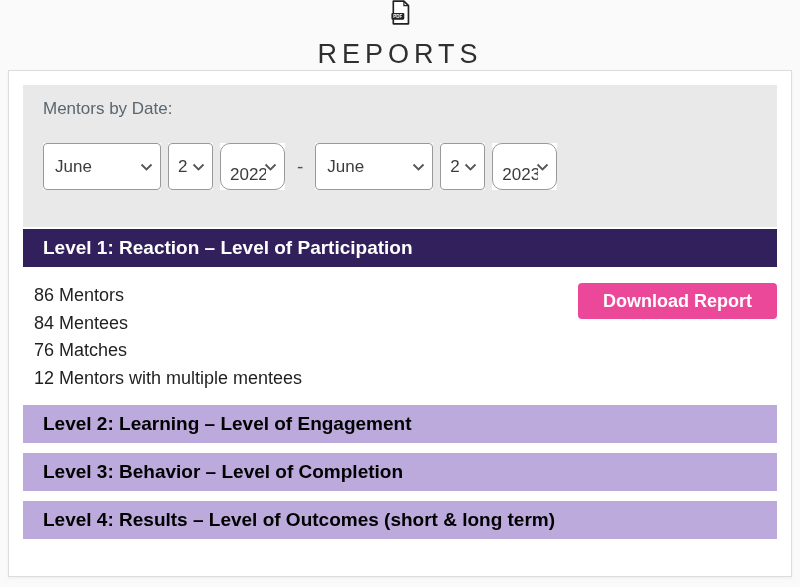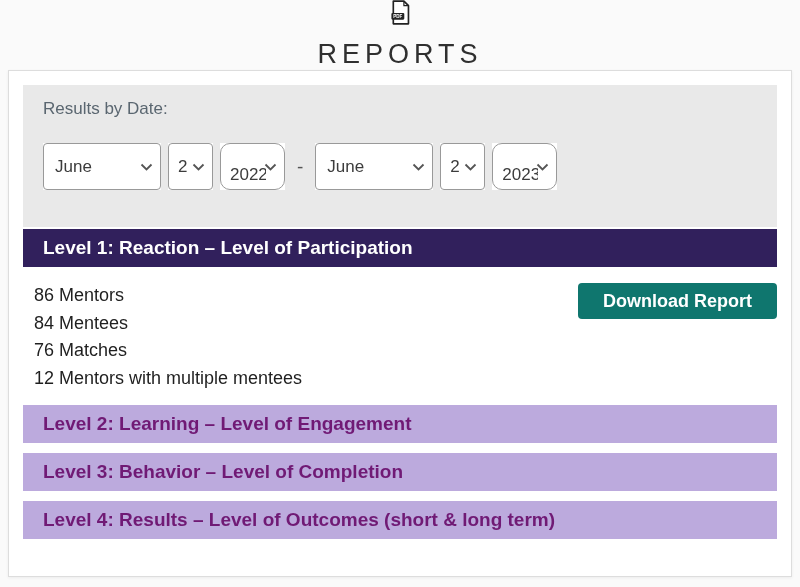--- a/index.html
+++ b/index.html
@@ -100,42 +100,42 @@
     font-size: 19px;
     font-weight: 600;
     cursor: pointer;
   }
   .level-dark {
     background: #31205c;
     color: #ffffff;
   }
   .level-light {
     background: #bcaadd;
-    color: #701a75;
+    color: #000000;
     margin-bottom: 10px;
   }
 
   
   .level-content {
     position: relative;
     height: 138px;
     padding: 15px 0 0 11px;
   }
   .stat-line {
     font-size: 18px;
     line-height: 27.5px;
     color: #1f1f1f;
   }
   .download-btn {
     position: absolute;
     top: 16px;
     right: 0;
     height: 36px;
     padding: 0 25px;
-    background: #0f766e;
+    background: #ec4899;
     color: #ffffff;
     border: none;
     border-radius: 4px;
     font-family: "Liberation Sans", sans-serif;
     font-size: 18px;
     font-weight: 600;
     cursor: pointer;
   }
 </style>
 </head>
@@ -147,21 +147,21 @@
     <path d="M18 1.5 L18 7.5 L24 7.5" fill="none" stroke="#222222" stroke-width="1.6"></path>
     <rect x="1.5" y="17" width="17" height="9" rx="1.5" fill="#222222"></rect>
     <text x="10" y="23.8" font-size="6" fill="#ffffff" text-anchor="middle" font-weight="bold" font-family="Liberation Sans, sans-serif">PDF</text>
   </svg>
   <h1 class="page-title">REPORTS</h1>
 </header>
 
 <main class="card">
 
   <section class="filter-panel">
-    <div class="filter-label">Results by Date:</div>
+    <div class="filter-label">Mentors by Date:</div>
     <div class="date-row">
 
       <div class="select w-month">
         <select>
           <option>June</option>
         </select>
         <svg class="chev" width="13" height="9" viewBox="0 0 13 9">
           <polyline points="1.5,1.5 6.5,6.5 11.5,1.5" fill="none" stroke="#555555" stroke-width="1.8"></polyline>
         </svg>
       </div>

